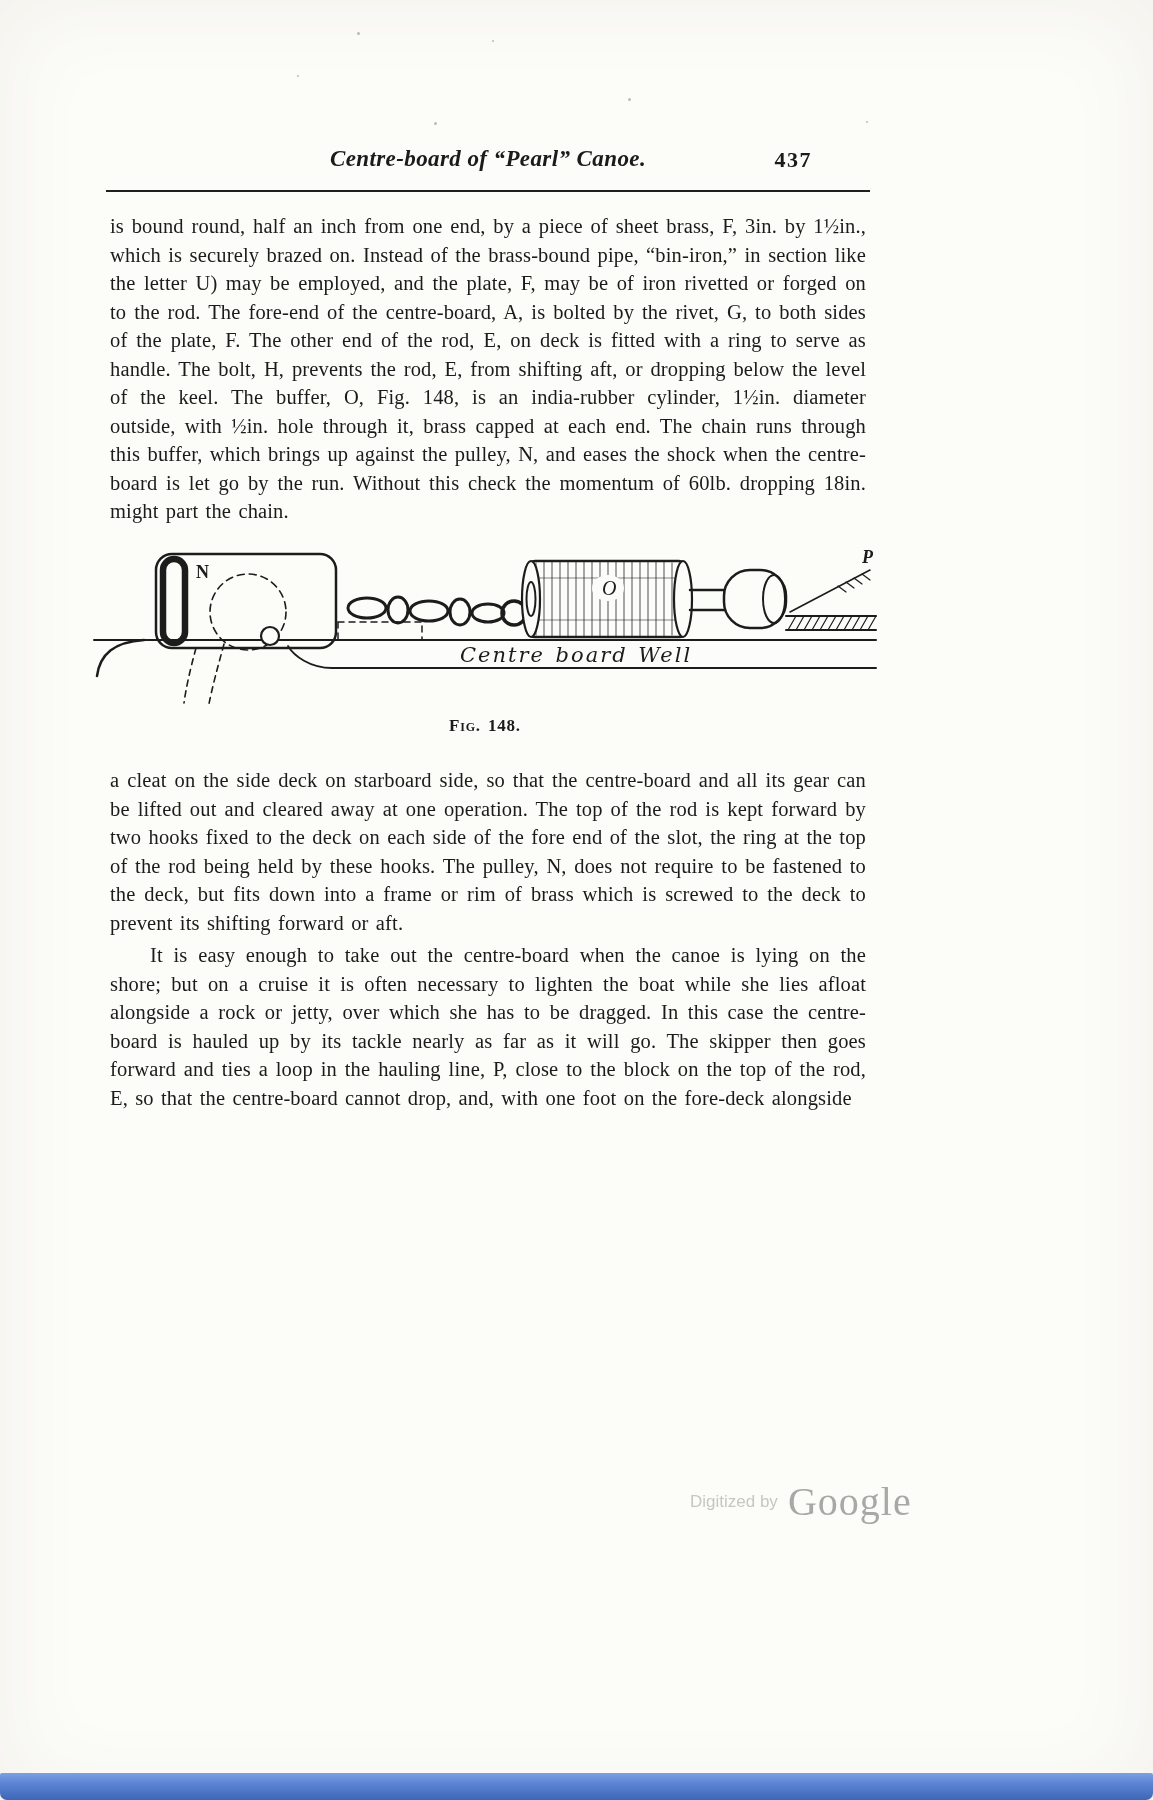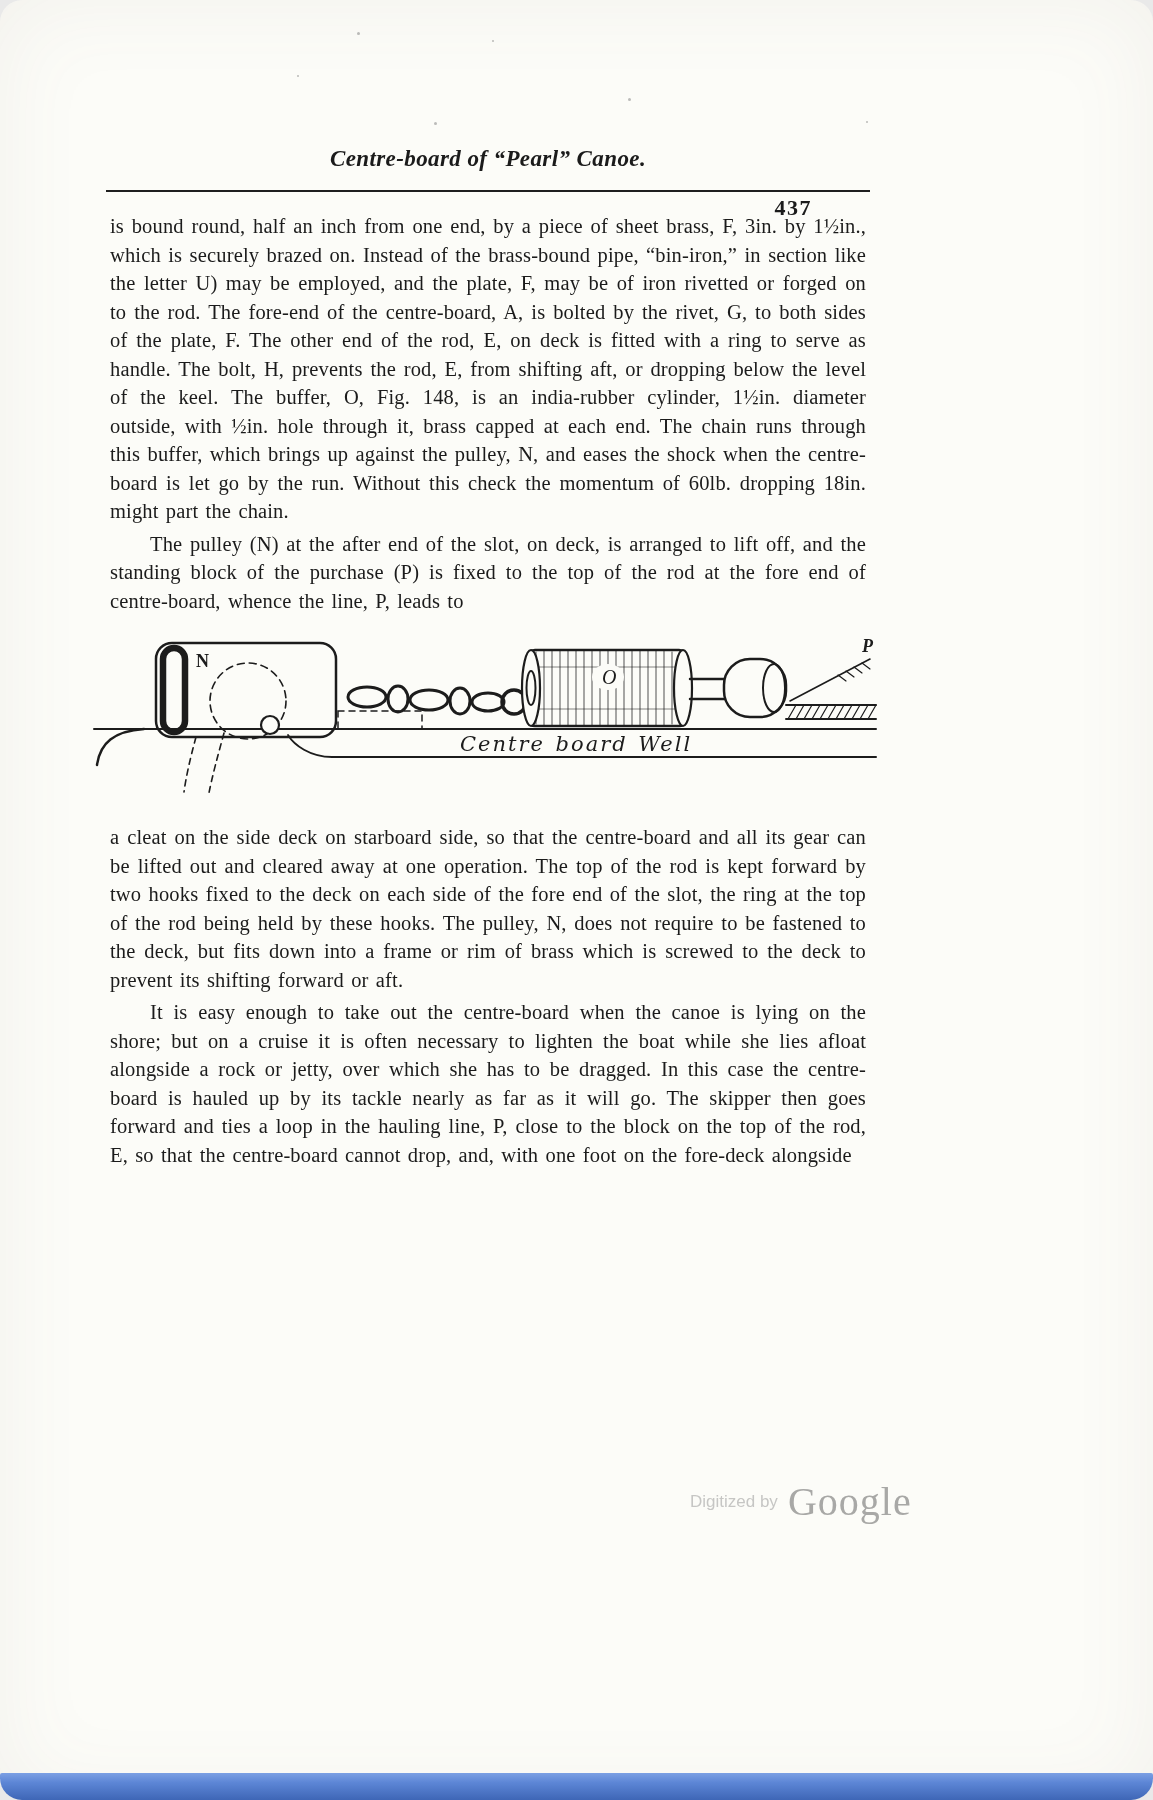--- a/index.html
+++ b/index.html
@@ -6,32 +6,31 @@
   html, body { background:#e9e9e9; }
   .page {
     position:relative;
     width:1153px; height:1800px;
     margin:0 auto;
     background:#fcfcf8;
     box-shadow: inset 0 0 90px rgba(110,100,80,.07);
     font-family:"Liberation Serif", serif;
     color:#1b1b1b;
     overflow:hidden;
-    border-radius:22px;
   }
   .content { position:absolute; left:106px; top:146px; width:764px; }
   .page-header { position:relative; height:34px; }
   .running-title {
     display:block; text-align:center;
     font-style:italic; font-weight:bold;
     font-size:23px; letter-spacing:.4px;
   }
   .page-number {
     position:absolute; right:58px; top:1px;
-    font-weight:bold; font-size:22px; letter-spacing:1.5px; font-style:normal;margin-top:48px;
+    font-weight:bold; font-size:22px; letter-spacing:1.5px; font-style:normal;
   }
   .header-rule { border:none; border-top:2px solid #1f1f1f; margin-top:10px; }
   .text-block {
     margin-top:20px;
     font-size:20.5px; line-height:28.5px;
     text-align:justify; word-spacing:2px; letter-spacing:.15px;
   }
   p.para { margin:4px; }
   p.indented { text-indent:40px; }
   figure.plate {
@@ -81,21 +80,20 @@
     <header class="page-header">
       <span class="running-title">Centre-board of “Pearl” Canoe.</span>
       <span class="page-number">437</span>
     </header>
 
     <hr class="header-rule">
 
     <main class="text-block">
 
       <p class="para">is bound round, half an inch from one end, by a piece of sheet brass, F, 3in. by 1½in., which is securely brazed on.  Instead of the brass-bound pipe, “bin-iron,” in section like the letter U) may be employed, and the plate, F, may be of iron rivetted or forged on to the rod.  The fore-end of the centre-board, A, is bolted by the rivet, G, to both sides of the plate, F.  The other end of the rod, E, on deck is fitted with a ring to serve as handle.  The bolt, H, prevents the rod, E, from shifting aft, or dropping below the level of the keel.  The buffer, O, Fig. 148, is an india-rubber cylinder, 1½in. diameter outside, with ½in. hole through it, brass capped at each end.  The chain runs through this buffer, which brings up against the pulley, N, and eases the shock when the centre-board is let go by the run.  Without this check the momentum of 60lb. dropping 18in. might part the chain.</p>
-      <p class="para indented">The pulley (N) at the after end of the slot, on deck, is arranged to lift off, and the standing block of the purchase (P) is fixed to the top of the rod at the fore end of centre-board, whence the line, P, leads to</p>
 
       <figure class="plate">
         <svg class="fig-drawing" width="810" height="160" viewBox="0 0 810 160" xmlns="http://www.w3.org/2000/svg">
           <g stroke="#1c1c1c" fill="none" stroke-linecap="round">
 
             <path d="M14,92 H796" stroke-width="2"></path>
             <path d="M64,92 C34,94 20,106 17,128" stroke-width="2.5"></path>
 
             <path d="M252,120 H796" stroke-width="2"></path>
             <path d="M252,120 C230,120 214,108 208,98" stroke-width="1.8"></path>
@@ -134,20 +132,21 @@
             <path d="M710,64 L790,22" stroke-width="1.6"></path>
             <path stroke-width="1.2" d="M758,38L766,44 M766,34L774,40 M774,30L782,36 M782,26L790,32"></path>
           </g>
 
           <text x="116" y="30" font-size="18" font-weight="bold" fill="#1c1c1c" font-family="Liberation Serif, serif">N</text>
           <ellipse cx="528" cy="40" rx="16" ry="13" fill="#fcfcf8"></ellipse>
           <text x="522" y="47" font-size="20" font-style="italic" fill="#1c1c1c" font-family="Liberation Serif, serif">O</text>
           <text x="782" y="15" font-size="18" font-weight="bold" font-style="italic" fill="#1c1c1c" font-family="Liberation Serif, serif">P</text>
           <text x="380" y="114" font-size="21" font-style="italic" letter-spacing="2" fill="#1c1c1c" font-family="DejaVu Serif, serif">Centre board Well</text>
         </svg>
+        <figcaption>Fig. 148.</figcaption>
       </figure>
 
       <p class="para">a cleat on the side deck on starboard side, so that the centre-board and all its gear can be lifted out and cleared away at one operation.  The top of the rod is kept forward by two hooks fixed to the deck on each side of the fore end of the slot, the ring at the top of the rod being held by these hooks.  The pulley, N, does not require to be fastened to the deck, but fits down into a frame or rim of brass which is screwed to the deck to prevent its shifting forward or aft.</p>
       <p class="para indented">It is easy enough to take out the centre-board when the canoe is lying on the shore; but on a cruise it is often necessary to lighten the boat while she lies afloat alongside a rock or jetty, over which she has to be dragged.  In this case the centre-board is hauled up by its tackle nearly as far as it will go.  The skipper then goes forward and ties a loop in the hauling line, P, close to the block on the top of the rod, E, so that the centre-board cannot drop, and, with one foot on the fore-deck alongside</p>
 
     </main>
   </div>
 
   <div class="speck" style="left:357px; top:32px;  width:3px; height:3px;"></div>
   <div class="speck" style="left:492px; top:40px;  width:2px; height:2px;"></div>

